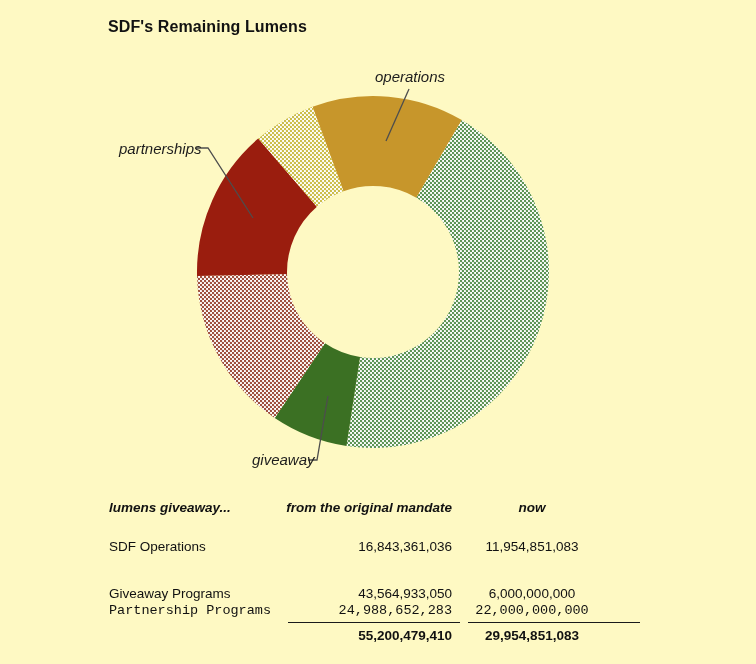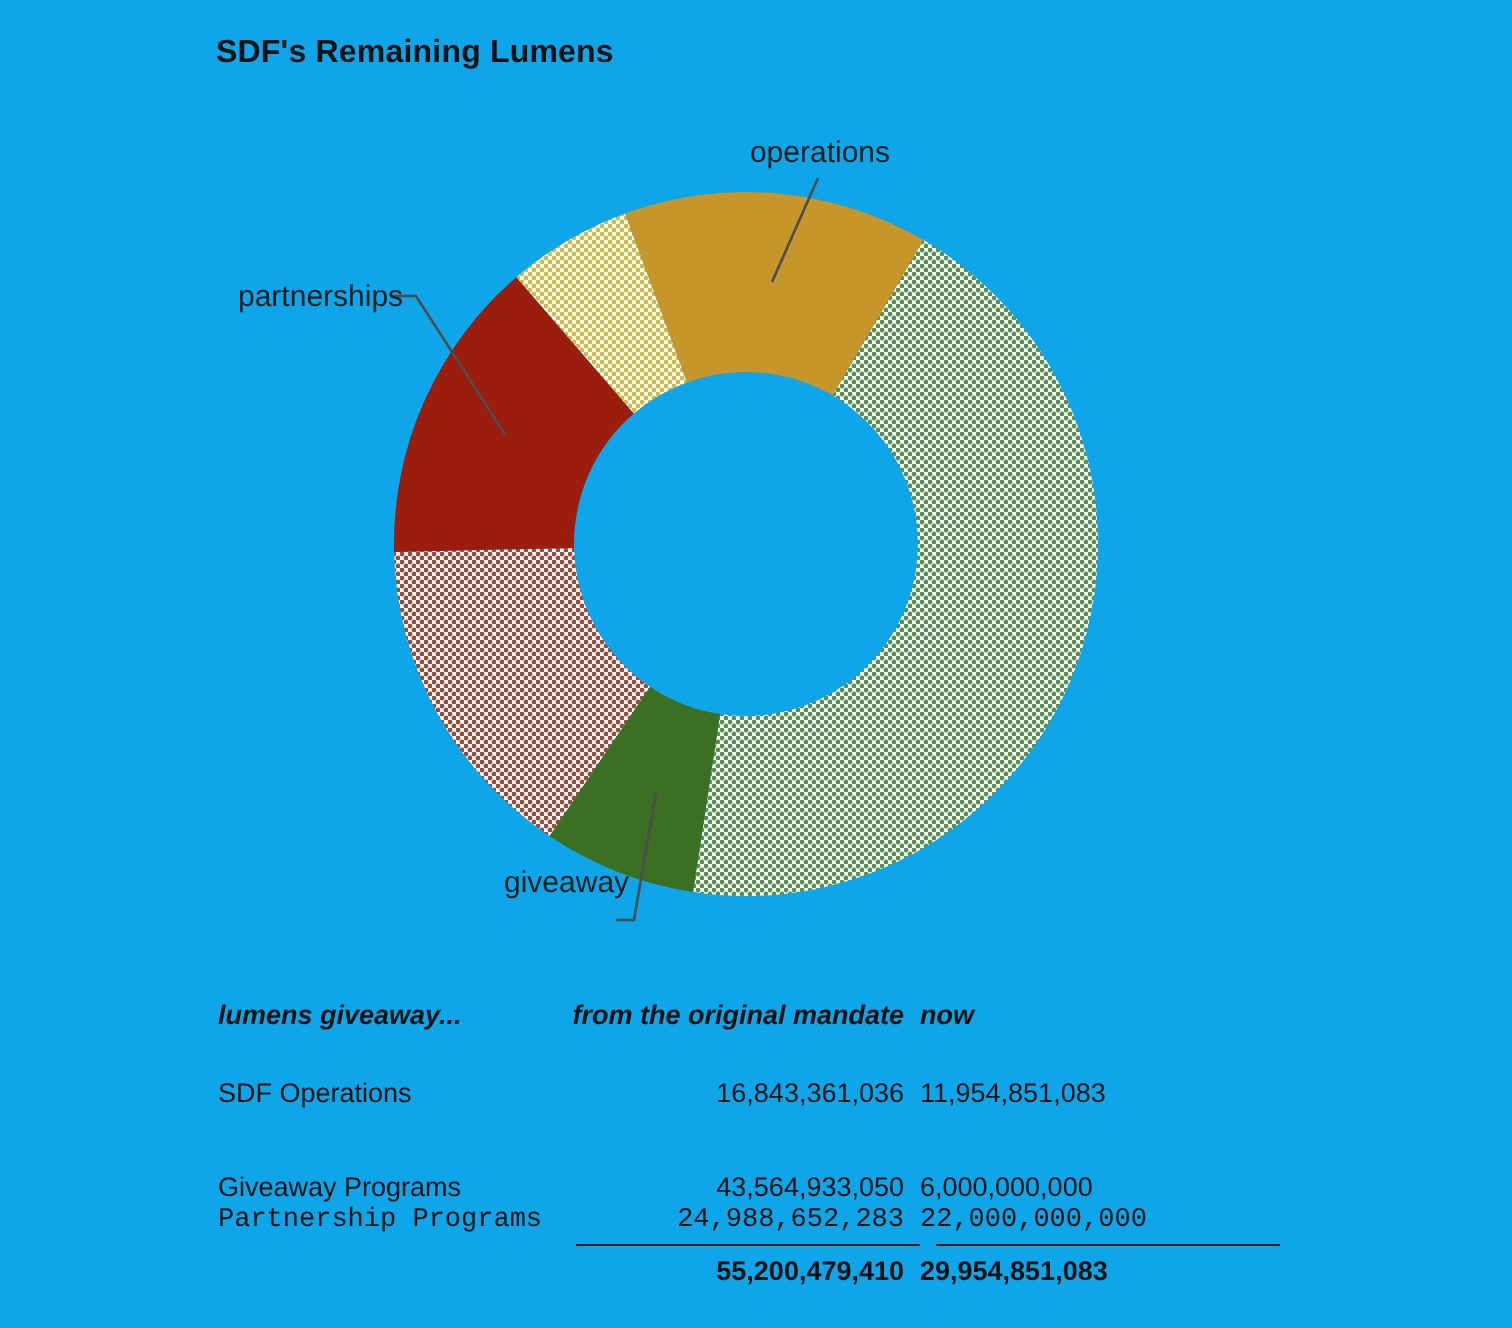--- a/index.html
+++ b/index.html
@@ -1,36 +1,36 @@
 <!DOCTYPE html>
 <html><head>
 <meta charset="utf-8">
 <style>
   html,body{margin:0;padding:0;background:#ffffff;}
   .stage{
-    position:relative;width:756px;height:664px;background:#0ea5e9;overflow:hidden;
+    position:relative;width:756px;height:664px;background:#fef9c3;overflow:hidden;
     font-family:"Liberation Sans",sans-serif;color:#141414;
   }
   .chart-title{
     position:absolute;left:108px;top:18px;
     font-size:16px;font-weight:700;color:#121212;letter-spacing:.1px;
   }
   .donut-svg{position:absolute;left:0;top:0;}
   .callout{
-    position:absolute;font-size:15px;color:#1d1d1d;white-space:nowrap;
+    position:absolute;font-size:15px;color:#1d1d1d;white-space:nowrap;font-style:italic;
   }
   .callout.operations{left:360px;top:68px;width:100px;text-align:center;}
   .callout.partnerships{left:119px;top:140px;}
-  .callout.giveaway{left:252px;top:433px;}
+  .callout.giveaway{left:252px;top:451px;}
 
   
   .cell{position:absolute;font-size:13.5px;line-height:15px;color:#111;white-space:nowrap;}
   .c-label{left:109px;width:210px;text-align:left;}
   .c-mandate{left:252px;width:200px;text-align:right;}
-  .c-now{left:432px;width:200px;text-align:left;padding-left:28px;}
+  .c-now{left:432px;width:200px;text-align:center;}
   .hdr{font-style:italic;font-weight:600;}
   .y-hdr{top:500px;}
   .y-r0{top:539px;}
   .y-r1{top:586px;}
   .y-r2{top:603px;font-family:Liberation Mono, monospace;}
   .y-tot{top:628px;font-weight:700;}
   .total-rule{position:absolute;top:622px;height:0;border-top:1.6px solid #1a1a1a;}
   .rule-mandate{left:288px;width:172px;}
   .rule-now{left:468px;width:172px;}
 </style>

